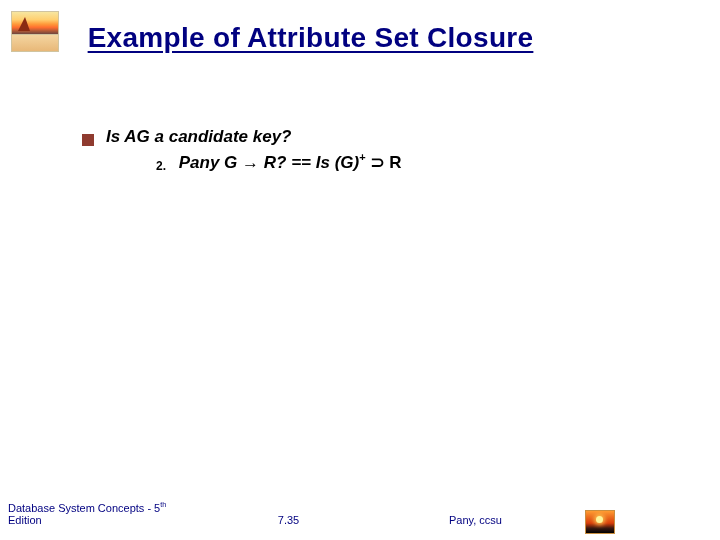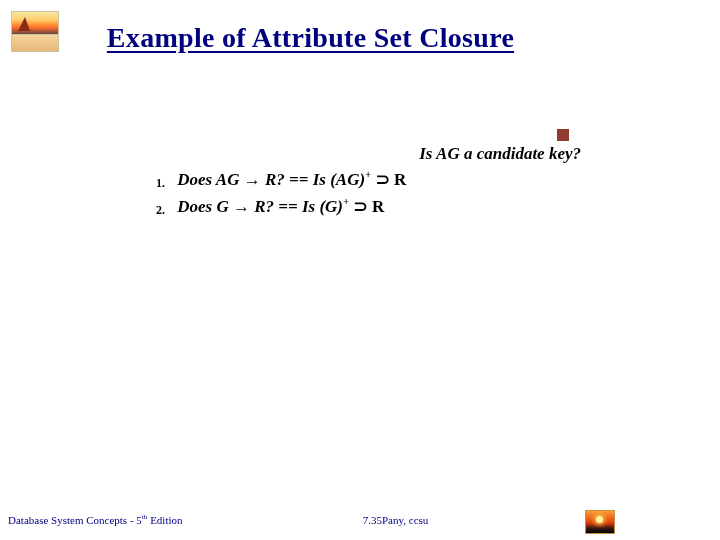--- a/index.html
+++ b/index.html
@@ -1,46 +1,46 @@
 <!DOCTYPE html>
 <html><head>
 <meta charset="utf-8">
 <style>
   * { box-sizing: border-box; margin: 0; padding: 0; }
   html, body { width: 720px; height: 540px; font-family: Arial, Helvetica, sans-serif; background: #fff; overflow: hidden; }
-  .slide { position: relative; width: 621px; height: 540px; font-family: Liberation Serif, serif; }
+  .slide { position: relative; width: 621px; height: 540px; }
 
   .head-img { position: absolute; left: 8px; top: 8px; width: 54px; height: 44px; }
   .head-img .sky { position:absolute; left:3px; top:3px; width:48px; height:24px;
     background: linear-gradient(to bottom,#f7e6a0 0%, #ffcf70 35%, #ff9a3a 55%, #ff6f2f 70%, #6e463e 100%);
     border:1px solid #d0c4a0; }
   .head-img .boat { position:absolute; left:10px; top:9px; width:0; height:0;
     border-left:7px solid transparent; border-right:5px solid transparent; border-bottom:14px solid #8a2b13; }
   .head-img .water { position:absolute; left:3px; top:27px; width:48px; height:17px;
     background: linear-gradient(to bottom,#f4d5a0,#e8b878); border:1px solid #d0c4a0; border-top:none; }
 
   .title { position:absolute; left:0; right:0; top:22px; text-align:center;
     font-size:28px; font-weight:bold; color:#010180; text-decoration: underline;
     text-decoration-color:#010180; text-underline-offset:4px; letter-spacing:0.3px; }
 
   .body { position:absolute; left:82px; top:124px; right:40px; color:#000;
     font-size:17px; line-height:1.55; font-weight:bold; }
-  .row { display:flex; align-items:flex-end;flex-direction:column; }
+  .row { display:flex; align-items:center; }
   .sq { width:12px; height:12px; background:#8f3b2f; margin-top:5px; margin-right:12px; flex-shrink:0; }
   .lvl1 { padding-left:36px; }
   .lvl2 { padding-left:74px; }
   .num { font-size:12px; margin-right:8px; vertical-align:baseline; position:relative; top:2px; font-weight:bold; }
   .i { font-style:italic; }
   sup { font-size:0.65em; vertical-align:super; line-height:0; }
 
   .footer { position:absolute; left:8px; right:8px; bottom:14px; height:24px;
     display:flex; align-items:flex-end; font-size:11px; color:#010180; }
   .footer .left { flex:1; }
-  .footer .center { flex:1; text-align:right; }
-  .footer .right { flex:1; text-align:left; padding-right:44px; }
+  .footer .center { flex:1; text-align:center; }
+  .footer .right { flex:1; text-align:center; padding-right:44px; }
 
   .foot-img { position:absolute; right:6px; bottom:6px; width:30px; height:24px;
     background: linear-gradient(to bottom,#ff9b32 0%, #d93e0a 55%, #3a1810 78%, #000 100%);
     border:1px solid #c98e40; }
   .foot-img::after { content:""; position:absolute; left:10px; top:5px; width:7px; height:7px;
     background:#fff49a; border-radius:50%; box-shadow:0 0 4px 2px rgba(255,210,90,.8); }
 </style>
 </head>
 <body>
 
@@ -56,33 +56,26 @@
 
   <div class="body">
     <div class="row">
       <div class="sq"></div>
       <div>
         <span class="i">Is AG a candidate key?</span>
       </div>
     </div>
 
 
-    <div class="lvl2">
-      <span class="num">1.</span>
-      <span class="i">Does AG </span>
-      <span>→</span>
-      <span class="i"> R? == Is (AG)</span><sup>+</sup>
-      <span> ⊃ R</span>
-    </div>
 
 
 
     <div class="lvl2">
       <span class="num">2.</span>
-      <span class="i">Does G </span>
+      <span class="i">Pany G </span>
       <span>→</span>
       <span class="i"> R? == Is (G)</span><sup>+</sup>
       <span> ⊃ R</span>
     </div>
   </div>
 
   <div class="footer">
     <div class="left">
       <span>Database System Concepts - 5</span><sup>th</sup><span> Edition</span>
     </div>

